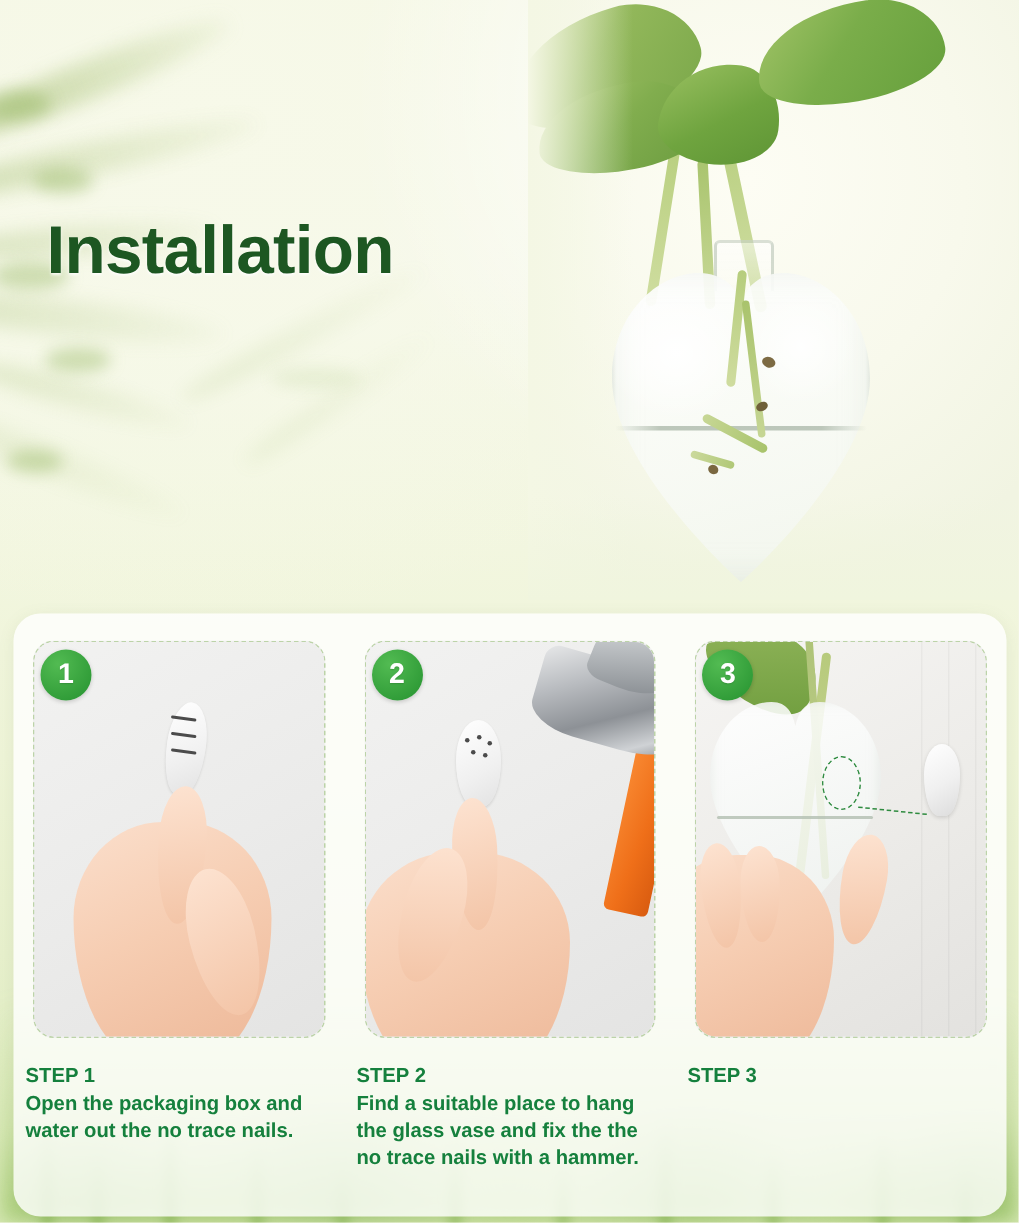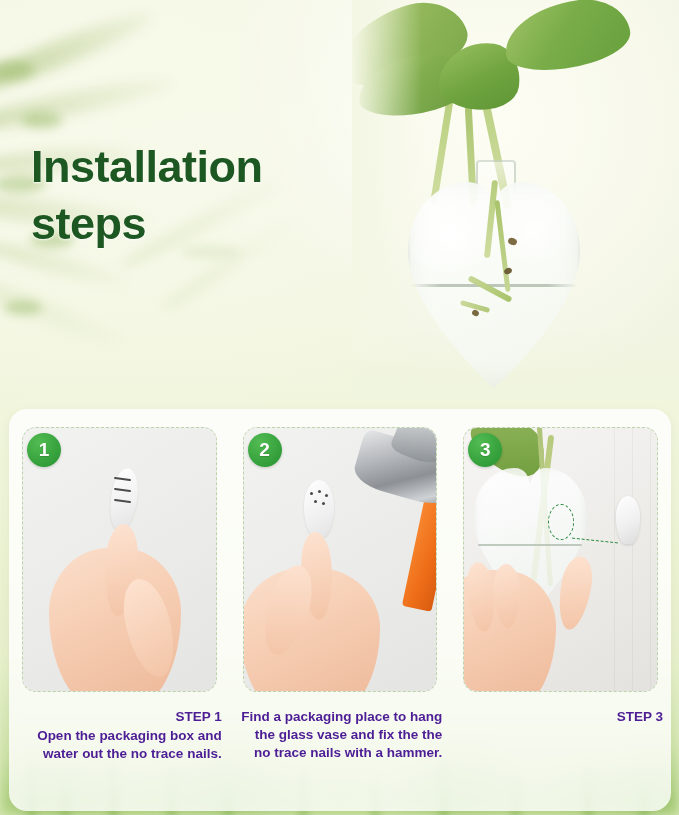--- a/index.html
+++ b/index.html
@@ -149,24 +149,24 @@
     width:34px; height:34px; border-radius:50%;
     background:radial-gradient(circle at 34% 28%, #52bb52, #2f9b37 78%);
     color:#fff; font-size:19px; font-weight:bold;
     display:flex; align-items:center; justify-content:center;
     box-shadow:0 1px 3px rgba(0,0,0,.18);
     z-index:6;
     text-shadow:0 1px 1px rgba(0,0,0,.15);
   }
   .caption {
     margin:16px 8px 0 8px;
-    color:#4c1d95;
+    color:#15803d;
     font-size:13.5px;
     line-height:1.34;
-    text-align:right;
+    text-align:left;
     font-weight:bold;
   }
   .caption .step-title { display:block; margin-bottom:1px; }
 
   
   .wallbg { position:absolute; inset:0; background:linear-gradient(150deg,#f2f2f1 0%, #ebebea 55%, #e4e4e3 100%); }
   .hand { position:absolute; border-radius:45% 45% 38% 38% / 40% 40% 60% 60%;
           background:linear-gradient(155deg,#fbdfcc 0%, #f6cdb2 45%, #edb797 100%); }
   .finger { position:absolute; border-radius:50%/38% 38% 62% 62%;
             background:linear-gradient(165deg,#fde3d1,#f3c4a6); }
@@ -281,21 +281,20 @@
               background:linear-gradient(90deg,#c7d795,#a8c36b);transform:rotate(28deg);"></div>
   <div class="root" style="left:56px;top:128px;width:30px;height:5px;border-radius:3px;
               background:linear-gradient(90deg,#cbd99c,#b0c877);transform:rotate(16deg);"></div>
   <div class="root" style="left:104px;top:62px;width:9px;height:7px;background:#7d6b43;transform:rotate(20deg);"></div>
   <div class="root" style="left:100px;top:92px;width:8px;height:6px;background:#6f6039;transform:rotate(-25deg);"></div>
   <div class="root" style="left:68px;top:134px;width:7px;height:6px;background:#7a6840;transform:rotate(30deg);"></div>
 </div>
 
 <div id="headline">
   <span class="ln">Installation</span>
-  <span class="ln">steps</span>
 </div>
 
 <div id="steps-card">
   <div id="steps-row">
 
     <div class="step-col">
       <div class="photo-frame">
         <div class="wallbg"></div>
 
         <div class="hookbody" style="left:88px;top:40px;width:26px;height:62px;transform:rotate(8deg);"></div>
@@ -332,21 +331,22 @@
         <div class="pin" style="left:78px;top:74px;width:3px;height:3px;border-radius:50%;"></div>
 
         <div class="hand" style="left:-4px;top:140px;width:140px;height:150px;"></div>
         <div class="finger" style="left:58px;top:104px;width:30px;height:88px;transform:rotate(-3deg);"></div>
         <div class="finger" style="left:24px;top:136px;width:40px;height:92px;transform:rotate(16deg);
                     border-radius:50%/45% 45% 55% 55%;"></div>
 
         <div class="badge">2</div>
       </div>
       <div class="caption">
-        <span>Find a packaging place to hang the glass vase and fix the the no trace nails with a hammer.</span>
+        <span class="step-title">STEP 2</span>
+        <span>Find a suitable place to hang the glass vase and fix the the no trace nails with a hammer.</span>
       </div>
     </div>
 
     <div class="step-col">
       <div class="photo-frame">
         <div class="wall3"></div>
         <div class="wallstripe" style="left:150px;"></div>
         <div class="wallstripe" style="left:168px;"></div>
         <div class="wallstripe" style="left:186px;"></div>
 

